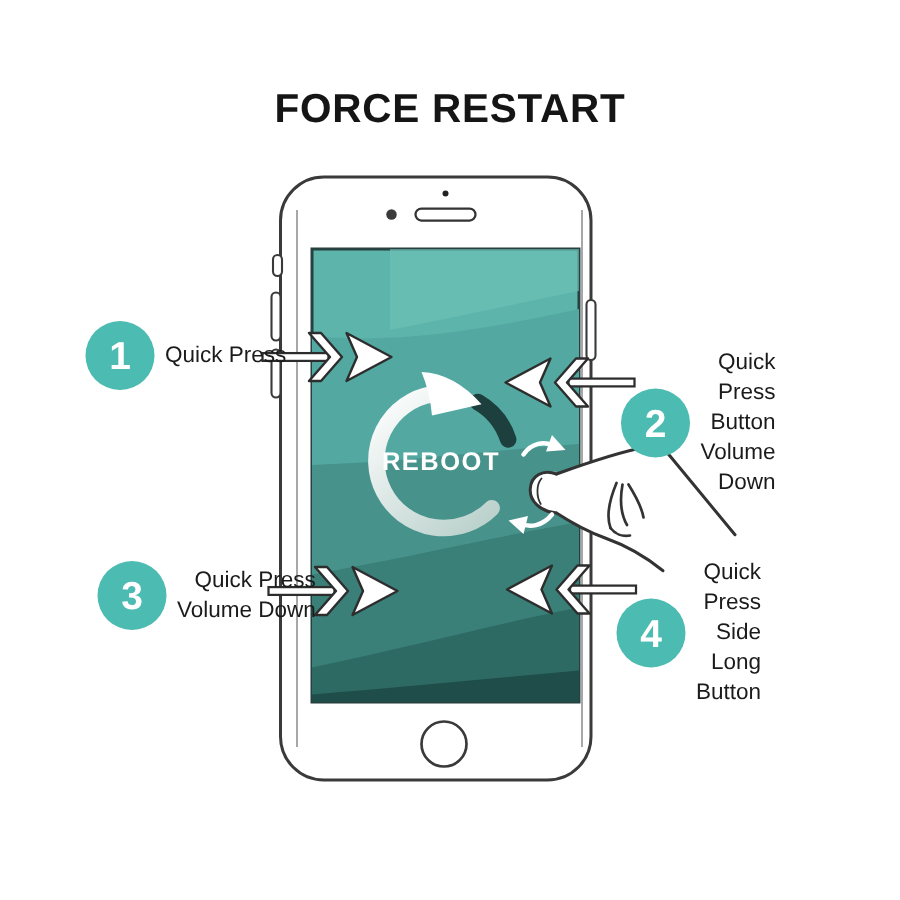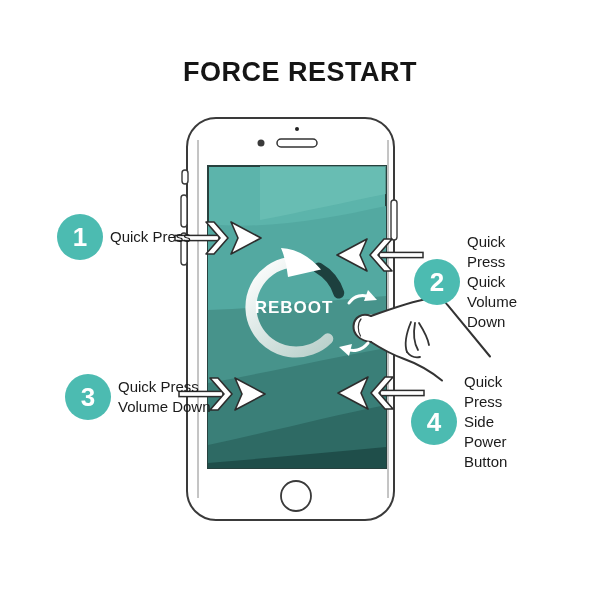--- a/index.html
+++ b/index.html
@@ -5,21 +5,21 @@
   html,body{margin:0;padding:0;}
   body{width:600px;height:600px;background:#ffffff;font-family:"Liberation Sans",sans-serif;overflow:hidden;}
   .canvas{position:relative;width:479px;height:600px;background:#ffffff;}
   .title{position:absolute;top:57px;left:0;width:600px;text-align:center;
          font-size:27px;font-weight:800;letter-spacing:.5px;color:#151515;}
   .diagram-svg{position:absolute;left:0;top:0;}
   .step{position:absolute;display:flex;align-items:center;gap:7px;}
   .step .badge{width:46px;height:46px;border-radius:50%;background:#4cbbb1;color:#ffffff;
                display:flex;align-items:center;justify-content:center;
                font-size:26px;font-weight:bold;flex:0 0 auto;}
-  .step .lines{display:flex;flex-direction:column;color:#1b1b1b;font-size:15px;line-height:20px;font-weight:500;}
+  .step .lines{display:flex;flex-direction:column;color:#1b1b1b;font-size:15px;line-height:20px;font-weight:500;text-align:right;}
   .s1{left:57px;top:214px;}
   .s2{left:414px;top:232px;}
   .s3{left:65px;top:374px;}
   .s4{left:411px;top:372px;}
   svg text.reboot{font-family:"Liberation Sans",sans-serif;font-weight:bold;font-size:17px;
                   letter-spacing:1px;fill:#ffffff;}
 </style>
 </head>
 <body>
 
@@ -110,34 +110,34 @@
     <div class="badge">1</div>
     <div class="lines">
       <span>Quick Press</span>
     </div>
   </div>
 
   <div class="step s2">
     <div class="badge">2</div>
     <div class="lines">
       <span>Quick Press</span>
-      <span>Quick</span>
+      <span>Button</span>
       <span>Volume Down</span>
     </div>
   </div>
 
   <div class="step s3">
     <div class="badge">3</div>
     <div class="lines">
       <span>Quick Press</span>
       <span>Volume Down</span>
     </div>
   </div>
 
   <div class="step s4">
     <div class="badge">4</div>
     <div class="lines">
       <span>Quick Press</span>
-      <span>Side Power Button</span>
+      <span>Side Long Button</span>
     </div>
   </div>
 
 </div>
 
 </body></html>

